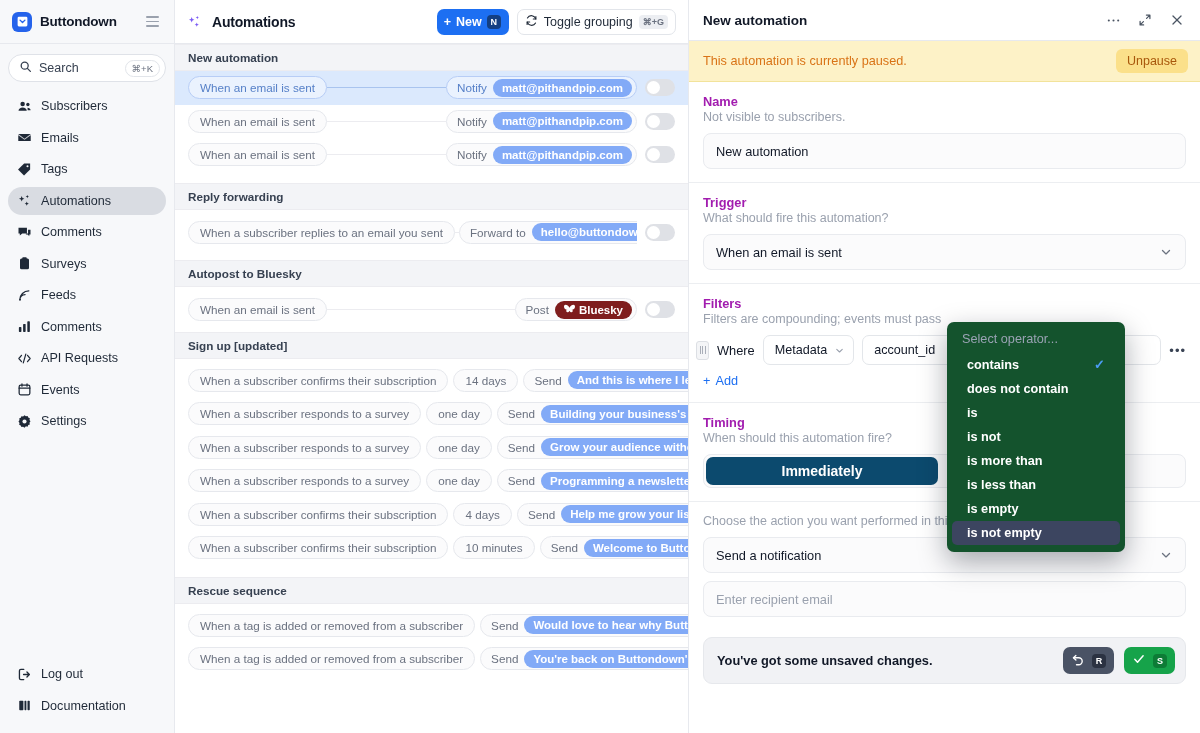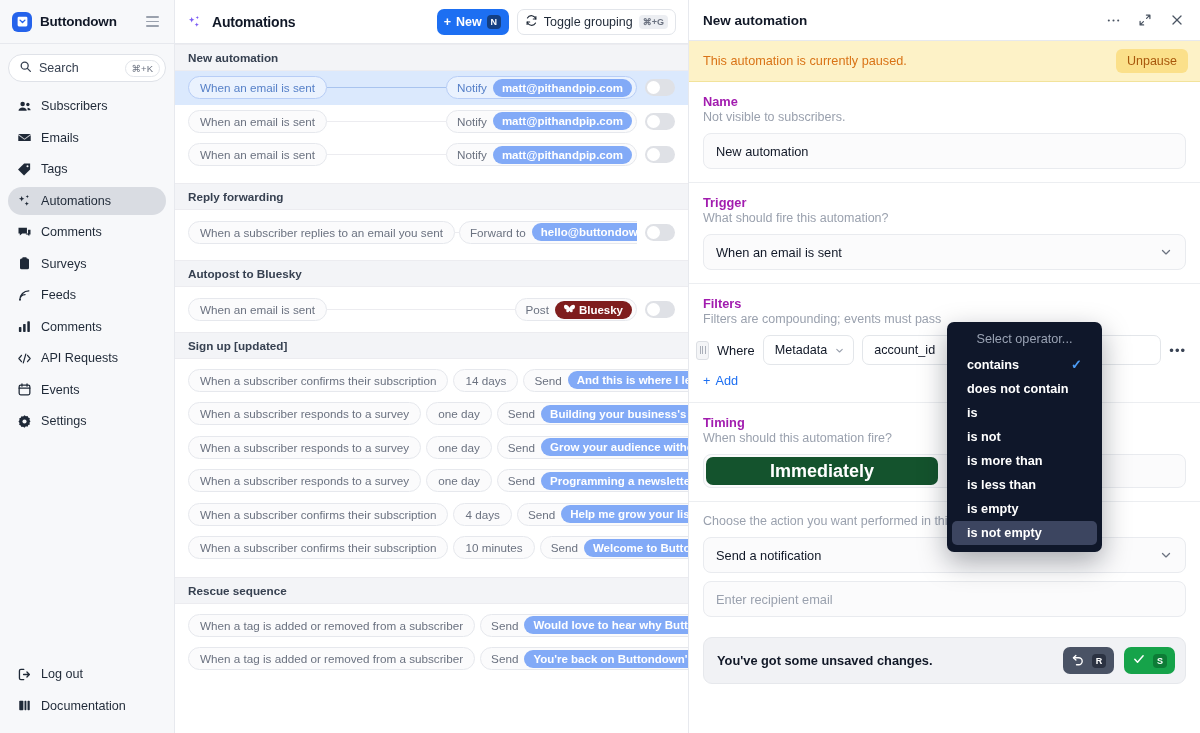--- a/index.html
+++ b/index.html
@@ -179,21 +179,21 @@
     display: flex; align-items: center; padding: 0 11px; font-size: 12.6px; color: #111827; flex: 1 1 auto; min-width: 0;
   }
   .dots { letter-spacing: 1px; color: #3a4354; font-size: 13px; cursor: pointer; flex: 0 0 auto; }
   .addlink { display: inline-flex; align-items: center; gap: 5px; color: #1d6ff2; font-size: 12.7px; margin-top: 9px; cursor: pointer; }
 
   .seg-wrap {
     border: 1px solid #e9ebef; background: #fbfbfc; border-radius: 8px;
     height: 34px; display: flex; align-items: center; padding: 2px;
   }
   .seg-active {
-    background: #14532d; color: #fff; font-size: 18px; font-weight: 700;
+    background: #0c4a6e; color: #fff; font-size: 14px; font-weight: 700;
     border-radius: 7px; height: 28px; display: flex; align-items: center; justify-content: center;
     width: 232px; cursor: pointer;
   }
 
   .saved-bar {
     margin: 7px 14px 0 14px;
     background: #f1f2f5; border: 1px solid #e6e8ec; border-radius: 9px;
     display: flex; align-items: center; padding: 9px 10px 9px 13px; gap: 10px;
   }
   .saved-txt { font-size: 12.8px; font-weight: 700; color: #111827; flex: 1; }
@@ -202,23 +202,23 @@
     height: 27px; padding: 0 8px; cursor: pointer; font-family: "Liberation Sans", sans-serif;
   }
   .sbtn.revert { background: #4a5365; color: #fff; }
   .sbtn.save { background: #16a34a; color: #fff; }
   .sbtn .sq { font-size: 9px; font-weight: 700; border-radius: 4px; width: 14px; height: 14px; display: flex; align-items: center; justify-content: center; }
   .sbtn.revert .sq { background: #2b3242; }
   .sbtn.save .sq { background: #0d7c36; }
 
   
   .menu {
-    position: absolute; left: 947px; top: 322px; width: 155px;
-    background: #0f172a; border-radius: 7px; padding: 6px 0 7px 0;
-    box-shadow: 0 10px 28px rgba(10,15,30,0.35); z-index: 60; text-align: center;
+    position: absolute; left: 947px; top: 322px; width: 178px;
+    background: #14532d; border-radius: 7px; padding: 6px 0 7px 0;
+    box-shadow: 0 10px 28px rgba(10,15,30,0.35); z-index: 60;
   }
   .menu-head { font-size: 12.7px; color: #9aa3b4; padding: 4px 15px 6px 15px; }
   .menu-item {
     font-size: 12.7px; color: #ffffff; font-weight: 700;
     padding: 5px 15px; display: flex; align-items: center; cursor: pointer;
     margin: 0 5px; border-radius: 5px;
   }
   .menu-item.hl { background: #3c4560; }
   .menu-item .chk { margin-left: auto; color: #4c9cf5; font-size: 13px; }
 </style>

